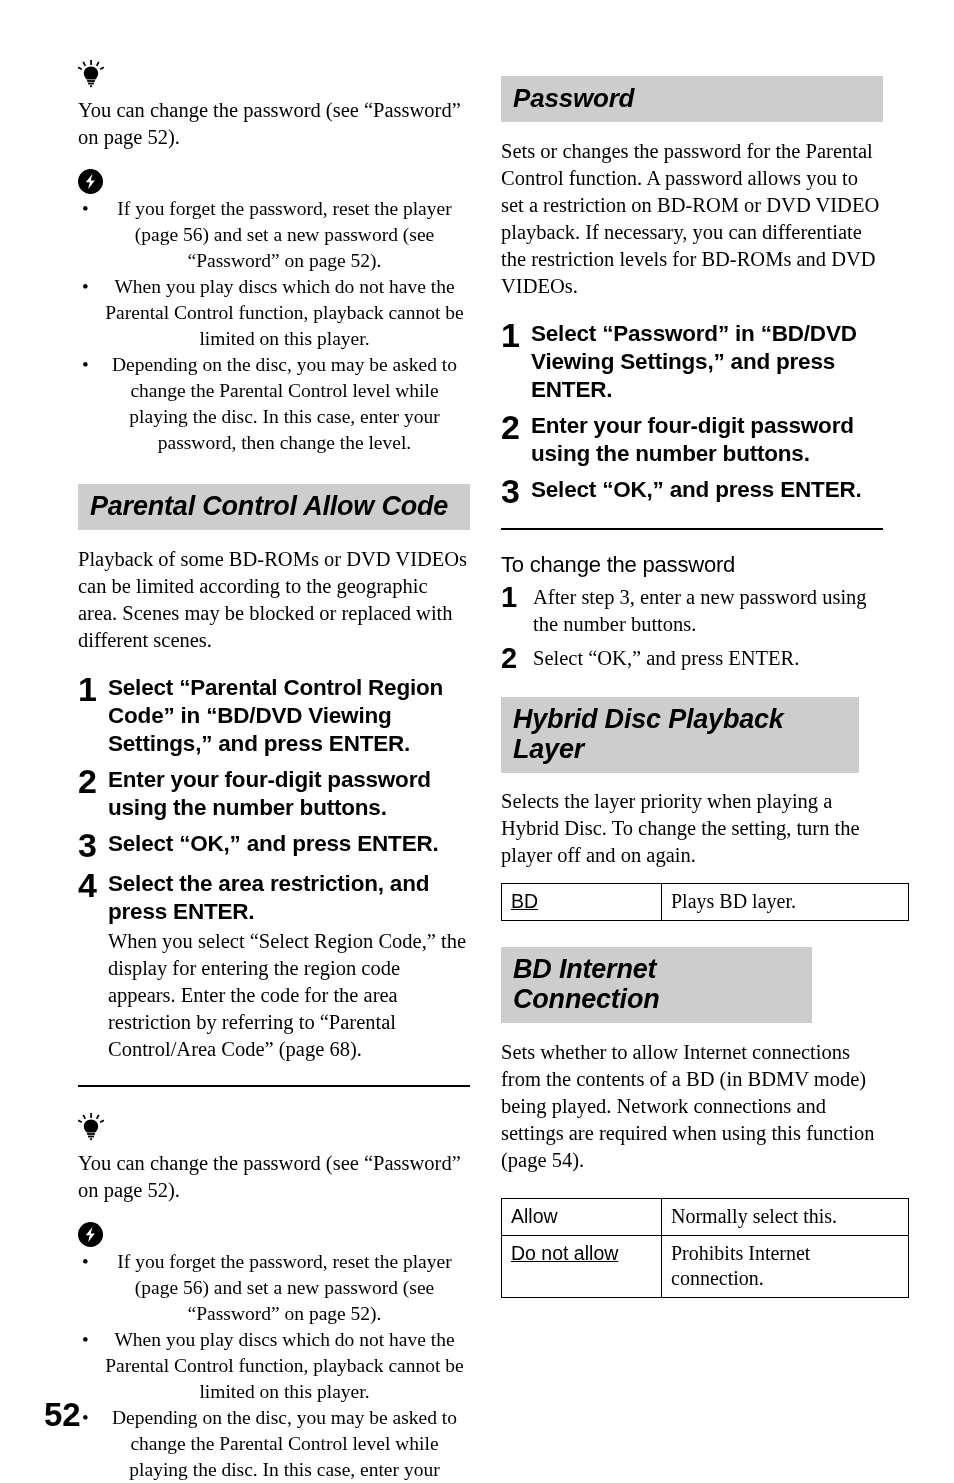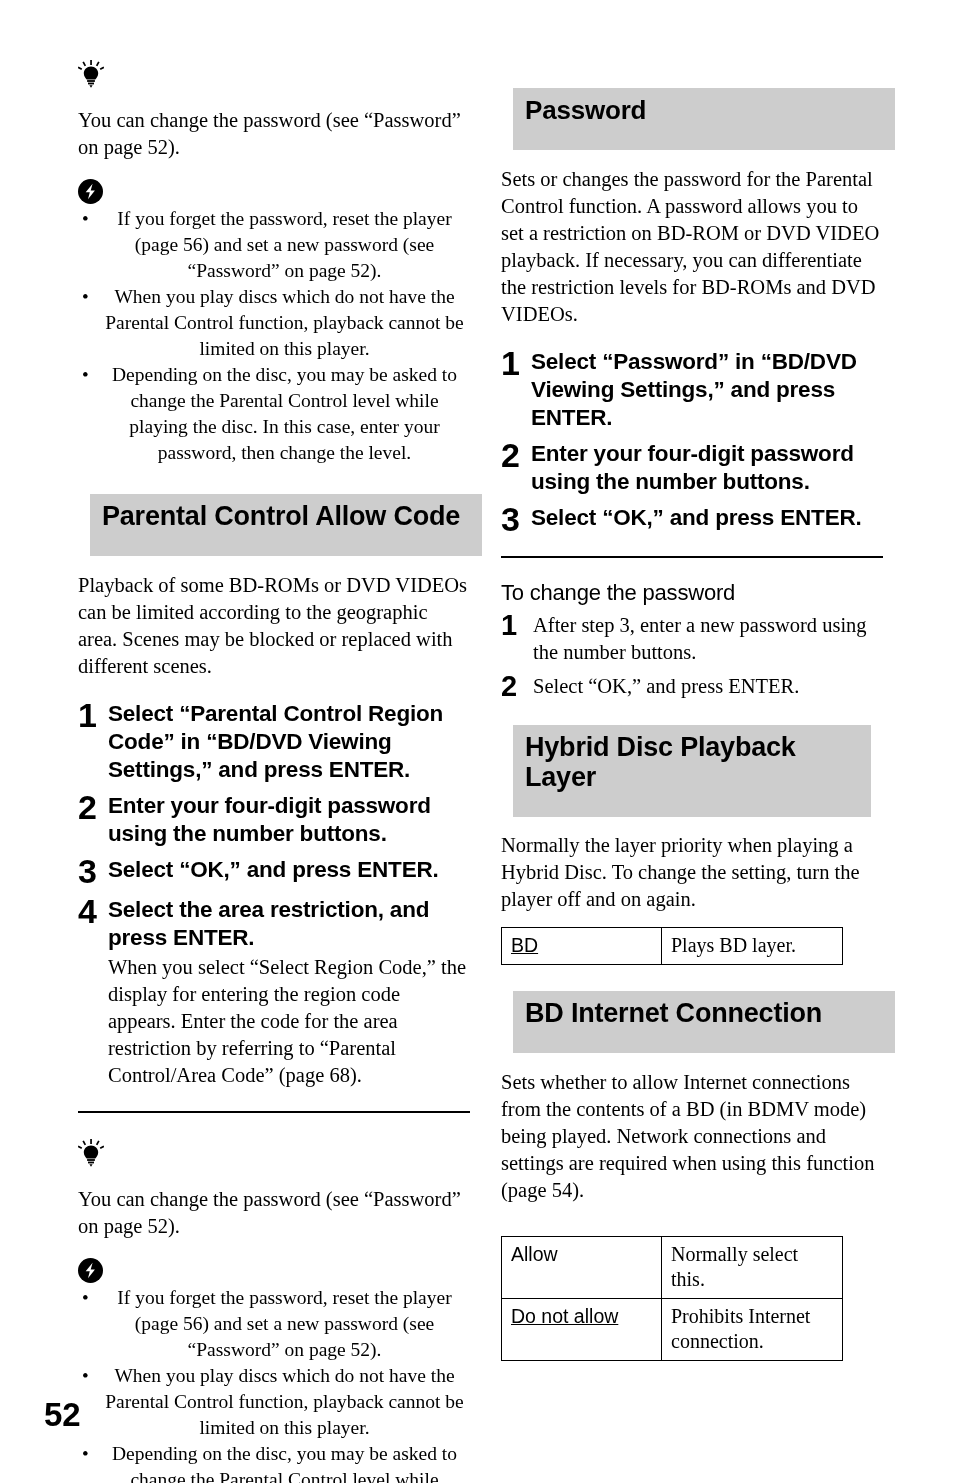--- a/index.html
+++ b/index.html
@@ -21,43 +21,44 @@
   .body-text {
     font-family:"Liberation Serif", serif;
     font-size:20.5px;
     line-height:27px;
     text-align:left;
   }
 
   
   .section-band {
     background:#cdcdcd;
-    padding:7px 12px 25px 12px;
-    margin:12px;
+    padding:7px 12px 9px 12px;
+    margin:0;
+    font-style:italic;
   }
   .section-band .band-title {
     font-family:"Liberation Sans Narrow","Liberation Sans", sans-serif;
     font-weight:bold;
     font-size:26px;
     line-height:30px;
     letter-spacing:-0.2px;
     color:#000;
     display:block;
   }
   .band-wide .band-title { font-size:27px; }
 
   
   .icon-tip, .icon-note { display:block; }
   .icon-tip  { width:26px; height:28px; }
   .icon-note { width:25px; height:25px; }
 
   
   .tip-block  { margin-top:2px; }
   .note-block { margin-top:14px; }
-  .tip-text { margin:19px 0 0 0; }
+  .tip-text { margin:9px 0 0 0; }
   .bullet-list { list-style:none; margin:2px 0 0 0; padding:0; }
   .bullet-list li {
     position:relative;
     padding-left:21px;
     margin:0 0 0 0;
     font-family:"Liberation Serif", serif;
     font-size:19.5px;
     line-height:26px;
     text-align:center;
   }
@@ -131,21 +132,21 @@
   .rule {
     border:0;
     border-top:2px solid #000;
     margin:0;
     height:0;
   }
 
   
   table.opt-table {
     border-collapse:collapse;
-    width:342px;
+    width:408px;
     table-layout:fixed;
   }
   table.opt-table td {
     border:1.5px solid #000;
     padding:5px 9px 6px 9px;
     vertical-align:top;
   }
   table.opt-table td.c-key {
     width:141px;
     font-family:"Liberation Sans", sans-serif;
@@ -327,40 +328,40 @@
             <div class="step-title">Select “OK,” and press ENTER.</div>
           </div>
         </div>
       </div>
     </div>
 
     <div class="section-band band-wide" style="margin-top:24px; width:358px; box-sizing:border-box;">
       <span class="band-title">Hybrid Disc Playback Layer</span>
     </div>
 
-    <p class="body-text" style="margin:15px 0 0 0;">Normally the layer priority when playing a Hybrid Disc. To change the setting, turn the player off and on again.</p>
+    <p class="body-text" style="margin:15px 0 0 0;">Selects the layer priority when playing a Hybrid Disc. To change the setting, turn the player off and on again.</p>
 
     <table class="opt-table" style="margin-top:14px;">
       <tbody>
         <tr>
           <td class="c-key">
             <span class="u-default">BD</span>
           </td>
           <td class="c-val">Plays BD layer.</td>
         </tr>
       </tbody>
     </table>
 
-    <div class="section-band band-wide" style="margin-top:26px; width:382px; box-sizing:border-box;">
+    <div class="section-band band-wide" style="margin-top:26px; width:311px; box-sizing:border-box;">
       <span class="band-title">BD Internet Connection</span>
     </div>
 
     <p class="body-text" style="margin:16px 0 0 0;">Sets whether to allow Internet connections from the contents of a BD (in BDMV mode) being played. Network connections and settings are required when using this function (page 54).</p>
 
-    <table class="opt-table" style="margin-top:32px;">
+    <table class="opt-table" style="margin-top:24px;">
       <tbody>
         <tr>
           <td class="c-key">
             <span>Allow</span>
           </td>
           <td class="c-val">Normally select this.</td>
         </tr>
         <tr>
           <td class="c-key">
             <span class="u-default">Do not allow</span>

